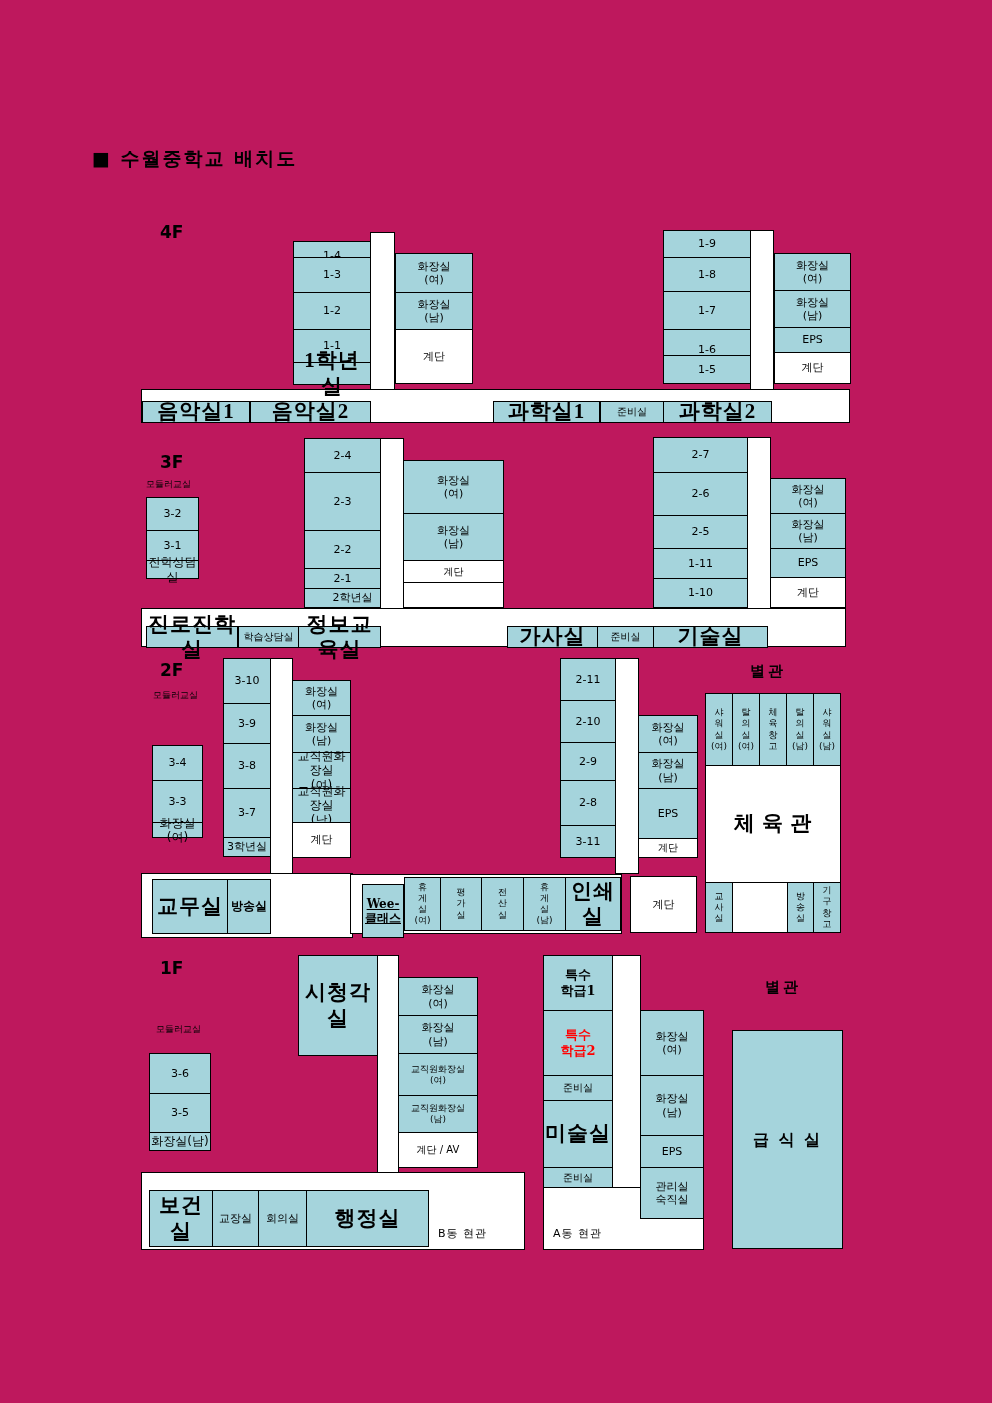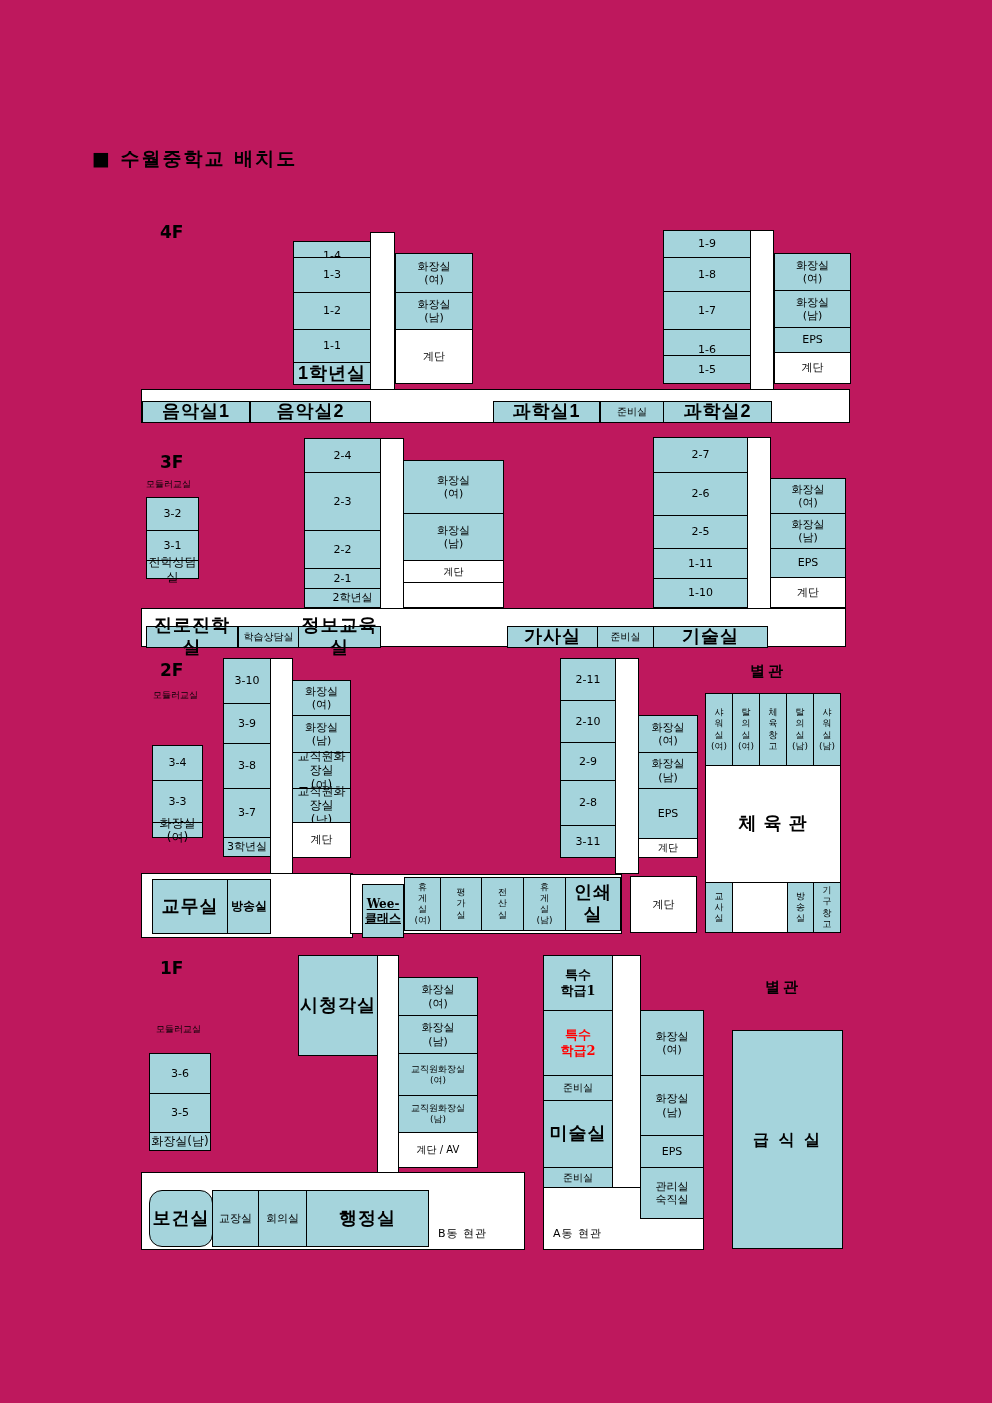--- a/index.html
+++ b/index.html
@@ -2,21 +2,21 @@
 <html><head>
 <meta charset="utf-8">
 <style>
   html,body{margin:0;padding:0;background:#fff;}
   .canvas{position:relative;width:992px;height:1403px;background:#be185d;overflow:hidden;
           font-family:"DejaVu Sans","Liberation Sans",sans-serif;color:#000;}
   .box{position:absolute;box-sizing:border-box;border:1px solid #000;background:#a5d4dc;
        display:flex;align-items:center;justify-content:center;text-align:center;
        font-size:11px;line-height:1.2;white-space:pre-line;}
   .wh{background:#fff;}
-  .bd{font-family:Liberation Sans, sans-serif;font-weight:bold;font-size:18px;letter-spacing:1px;}
+  .bd{font-family:Liberation Serif, serif;font-weight:bold;font-size:21px;letter-spacing:1px;}
   .bd13{font-family:"DejaVu Serif","Liberation Serif",serif;font-weight:bold;font-size:13px;}
   .bd12{font-family:"DejaVu Serif","Liberation Serif",serif;font-weight:bold;font-size:12px;}
   .bd16{font-family:"DejaVu Serif","Liberation Serif",serif;font-weight:bold;font-size:16px;letter-spacing:2px;}
   .f10{font-size:10px;}
   .sm{font-size:9px;}
   .xs{font-size:12px;}
   .vt{font-size:9px;line-height:1.25;}
   .red{color:#ff0000;}
   .z2{z-index:2;}
   .title{position:absolute;font-weight:bold;font-size:19px;letter-spacing:2px;}
@@ -242,21 +242,21 @@
   <div class="box" style="left:640px;top:1075px;width:64px;height:61px;">화장실
 (남)</div>
   <div class="box" style="left:640px;top:1135px;width:64px;height:33px;">EPS</div>
 
   <div class="box wh" style="left:543px;top:1187px;width:161px;height:63px;"></div>
   <div class="box z2" style="left:640px;top:1167px;width:64px;height:52px;">관리실
 숙직실</div>
   <div class="txt11" style="left:553px;top:1226px;">A동 현관</div>
 
   <div class="box wh" style="left:141px;top:1172px;width:384px;height:78px;"></div>
-  <div class="box bd" style="left:149px;top:1190px;width:64px;height:57px;border-radius:13px;">보건실</div>
+  <div class="box bd" style="left:149px;top:1190px;width:64px;height:57px;">보건실</div>
   <div class="box" style="left:212px;top:1190px;width:47px;height:57px;">교장실</div>
   <div class="box" style="left:258px;top:1190px;width:49px;height:57px;">회의실</div>
   <div class="box bd" style="left:306px;top:1190px;width:123px;height:57px;">행정실</div>
   <div class="txt11" style="left:438px;top:1226px;">B동 현관</div>
 
   <div class="sublabel" style="left:765px;top:978px;">별관</div>
   <div class="box bd16" style="left:732px;top:1030px;width:111px;height:219px;">급 식 실</div>
 
 </div>
 

